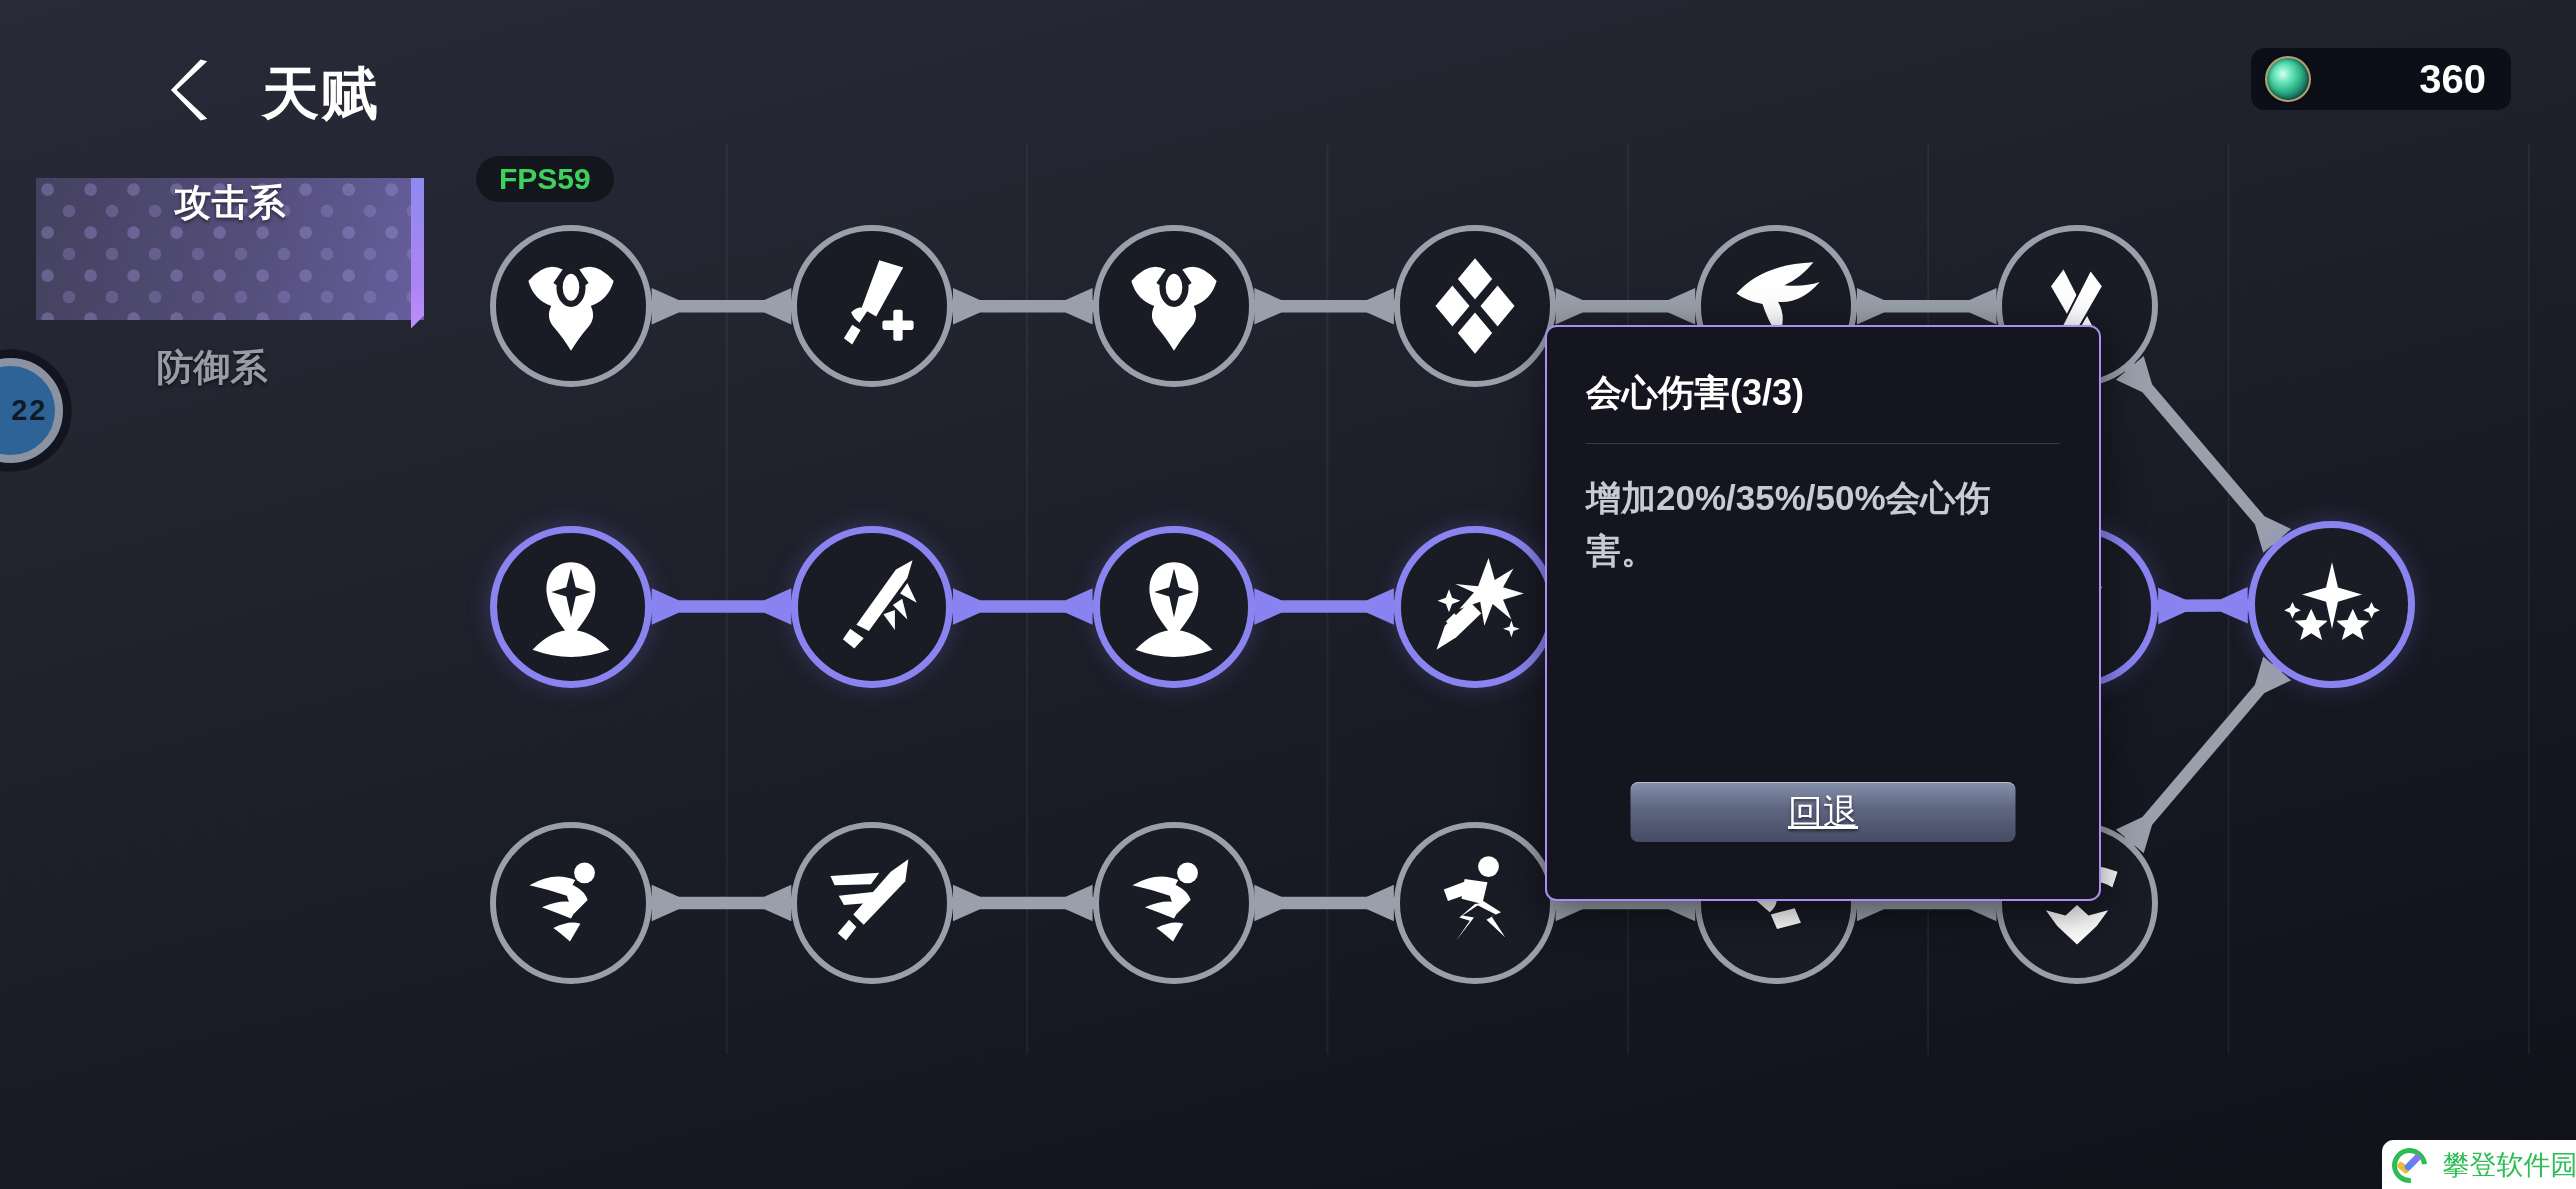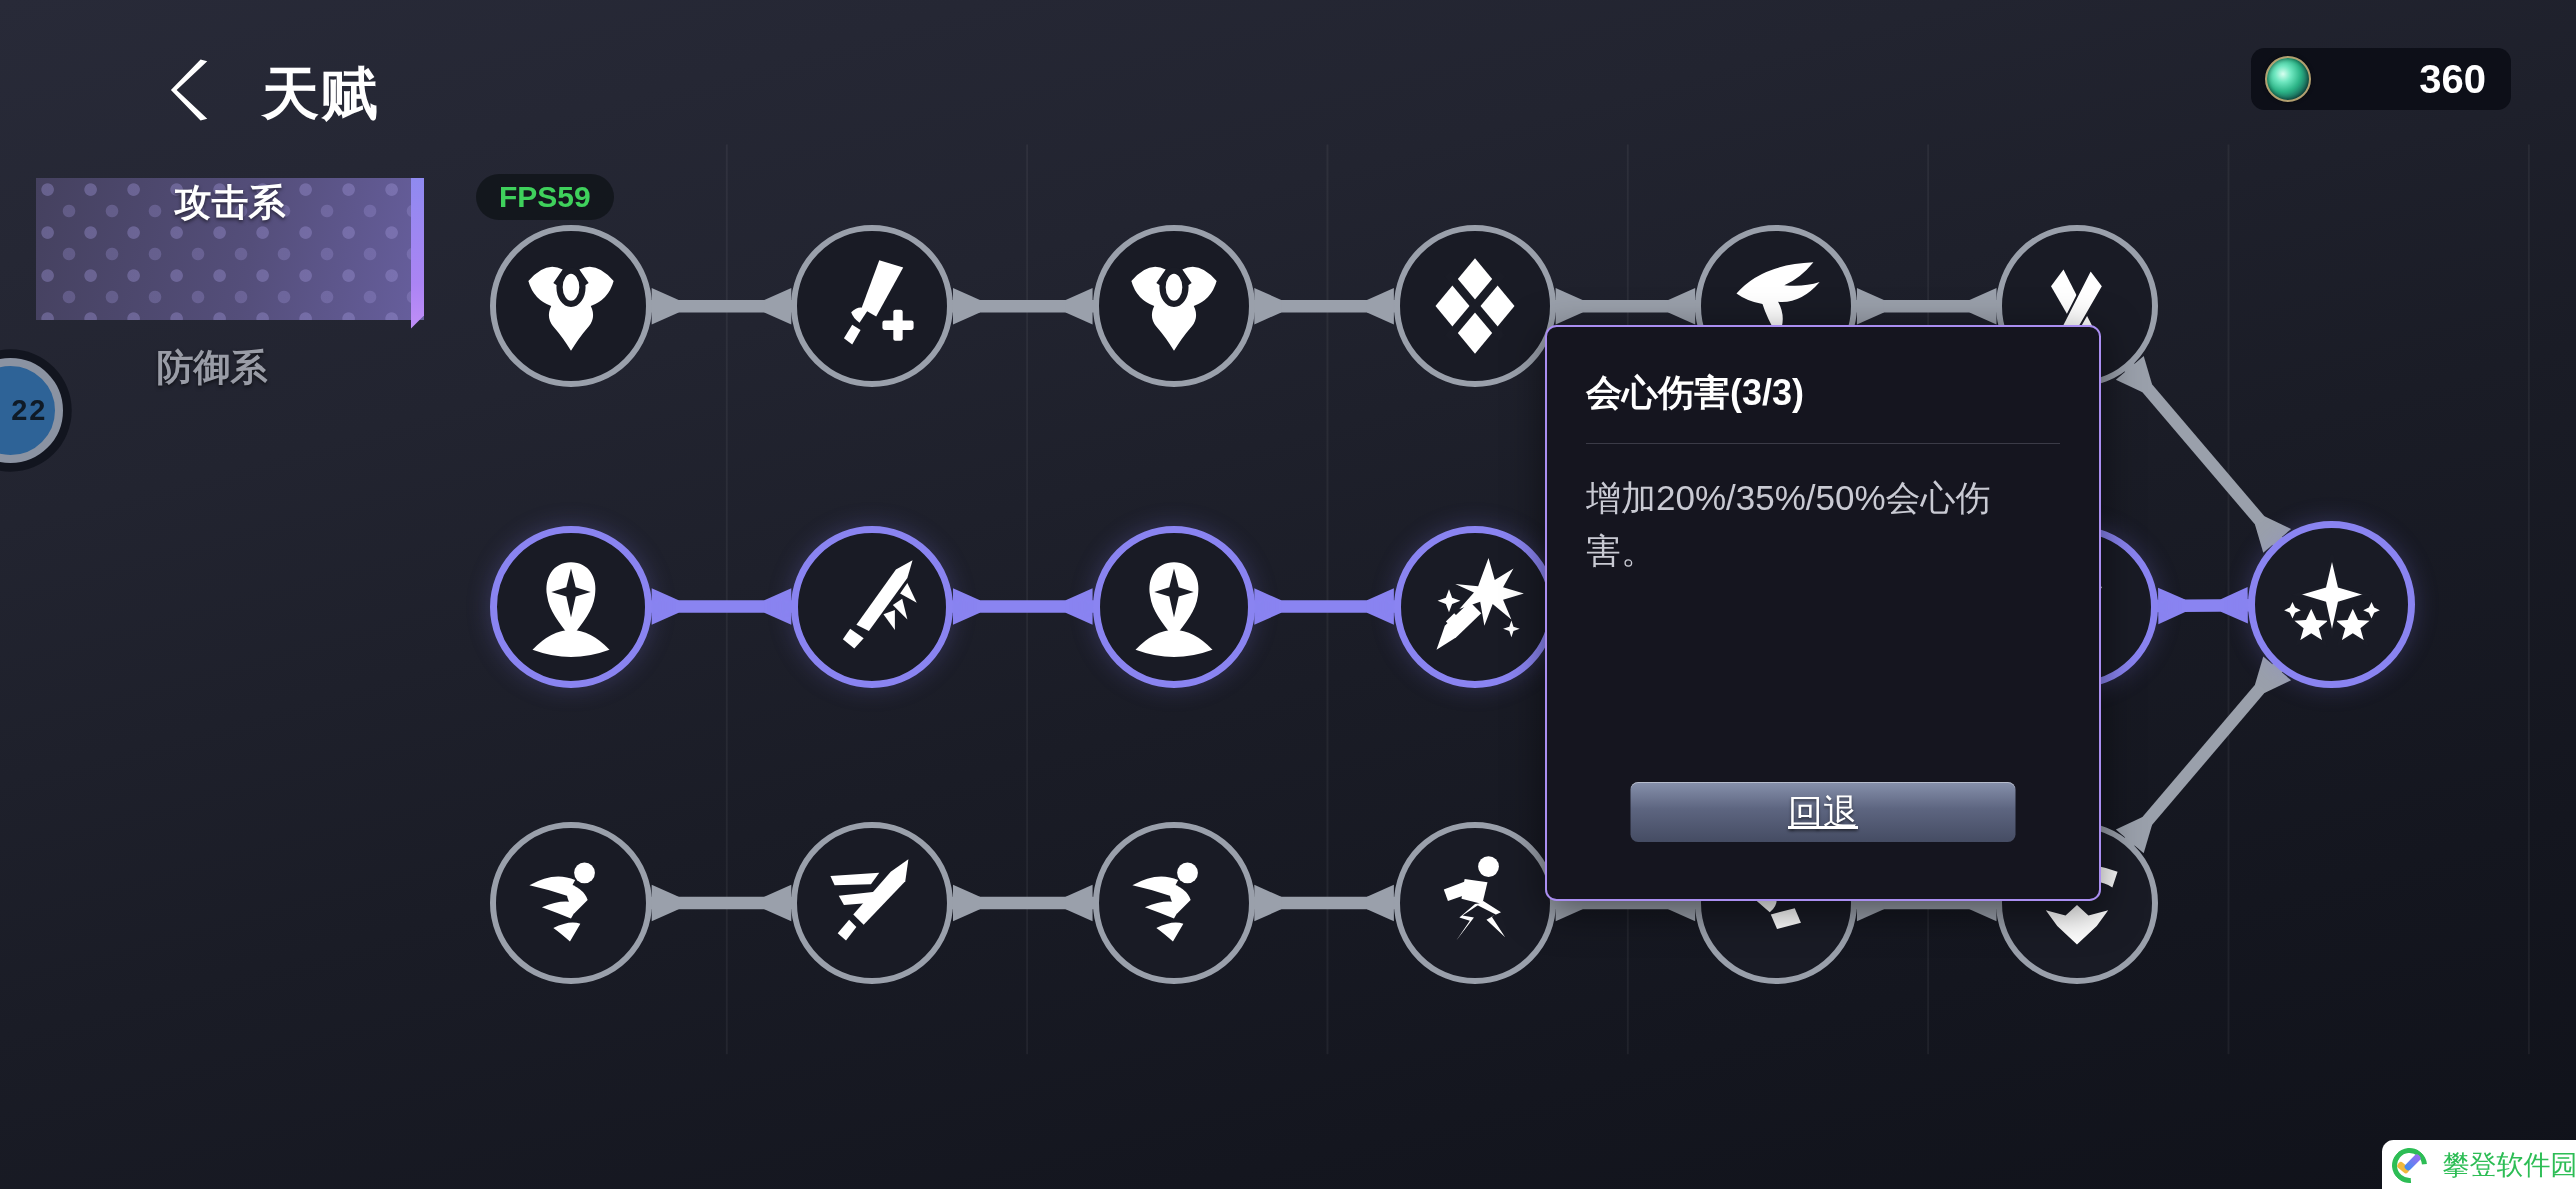--- a/index.html
+++ b/index.html
@@ -15,21 +15,21 @@
 
   
   .currency{position:absolute;left:2251px;top:48px;width:260px;height:62px;border-radius:13.5px;
     background:#0d0f18;display:flex;align-items:center;}
   .gem{width:42px;height:42px;margin-left:13.5px;border-radius:50%;
     background:radial-gradient(circle at 38% 38%,#d8fff0 0%,#6fe7c0 22%,#2cb487 48%,#14574f 78%,#0c2e2c 100%);
     border:2.9px solid #b2a070;box-shadow:inset 0 0 5.8px rgba(0,0,0,.6),0 0 3.9px rgba(0,0,0,.5);}
   .currency-value{flex:1;text-align:right;margin-right:25px;color:#fff;font-size:40px;font-weight:bold;}
 
   
-  .fps-badge{position:absolute;left:476px;top:174px;padding:5.8px 23px;border-radius:23px;
+  .fps-badge{position:absolute;left:476px;top:156px;padding:5.8px 23px;border-radius:23px;
     background:rgba(9,13,15,.6);color:#3fd15c;font-size:30px;font-weight:600;}
 
   
   .side-tab{position:absolute;left:0;width:424px;height:89px;display:flex;
     justify-content:center;color:#999ca6;font-size:37px;font-weight:bold;cursor:pointer;
     text-shadow:0 1.9px 3.9px rgba(0,0,0,.55);}
   .side-tab.t2{top:343px;} .side-tab.t3{top:483px;}
   .side-tab.active{left:36px;top:178px;width:388px;height:142px;color:#fff;
     background:
       radial-gradient(circle 6.7px at 11.6px 11.6px,rgba(158,148,215,.38) 5.8px,transparent 6.7px),
@@ -54,21 +54,21 @@
   .node.unlocked{border:7.7px solid #8a84f1;box-shadow:0 0 23px rgba(130,122,240,.25);}
   .node.large{width:167px;height:167px;}
   .node svg{width:104px;height:104px;overflow:visible;}
 
   
   .tooltip{position:absolute;left:1545px;top:325px;width:556px;height:576px;box-sizing:border-box;
     background:#15151f;border:2.9px solid #aa8ef1;border-radius:11.6px;z-index:5;
     padding:42px 39px;box-shadow:0 9.6px 39px rgba(0,0,0,.5);}
   .tooltip-title{color:#fff;font-size:36px;font-weight:bold;}
   .tooltip-divider{height:1px;background:#3b3b47;margin-top:25px;}
-  .tooltip-desc{margin-top:27px;max-width:452px;color:#c9cad3;font-size:35px;line-height:1.52;}
+  .tooltip-desc{margin-top:27px;max-width:452px;color:#c9cad3;font-size:35px;line-height:1.52;font-weight:bold;}
   .undo-btn{position:absolute;left:50%;top:455px;transform:translateX(-50%);width:385px;height:60px;
     border:none;border-radius:7.7px;cursor:pointer;
     background:linear-gradient(180deg,#8791ac 0%,#5d6580 45%,#454c63 100%);
     box-shadow:inset 0 1px 0 rgba(255,255,255,.4);}
   .undo-btn span{color:#fff;font-size:35px;text-decoration:underline;text-shadow:0 1.9px 2.9px rgba(0,0,0,.5);}
 
   
   .watermark{position:absolute;right:0;bottom:0;width:194px;height:50px;background:#fff;
     border-radius:11.6px 0 0 0;display:flex;align-items:center;z-index:6;}
   .wm-logo{position:relative;width:35px;height:35px;margin-left:9.6px;flex:none;}

